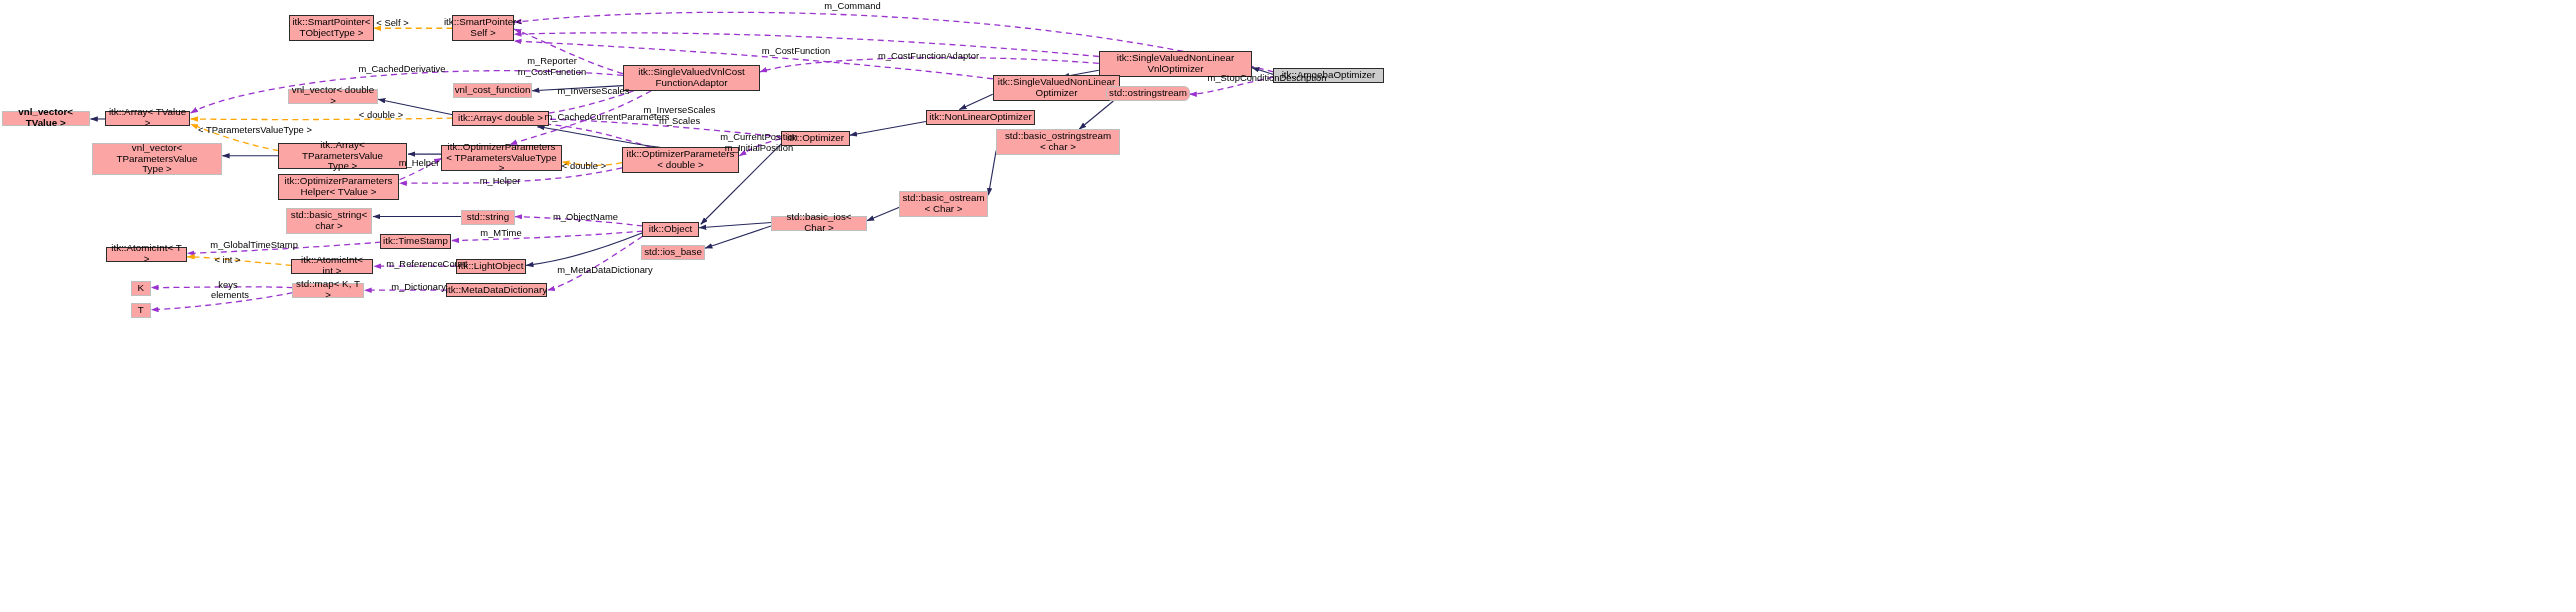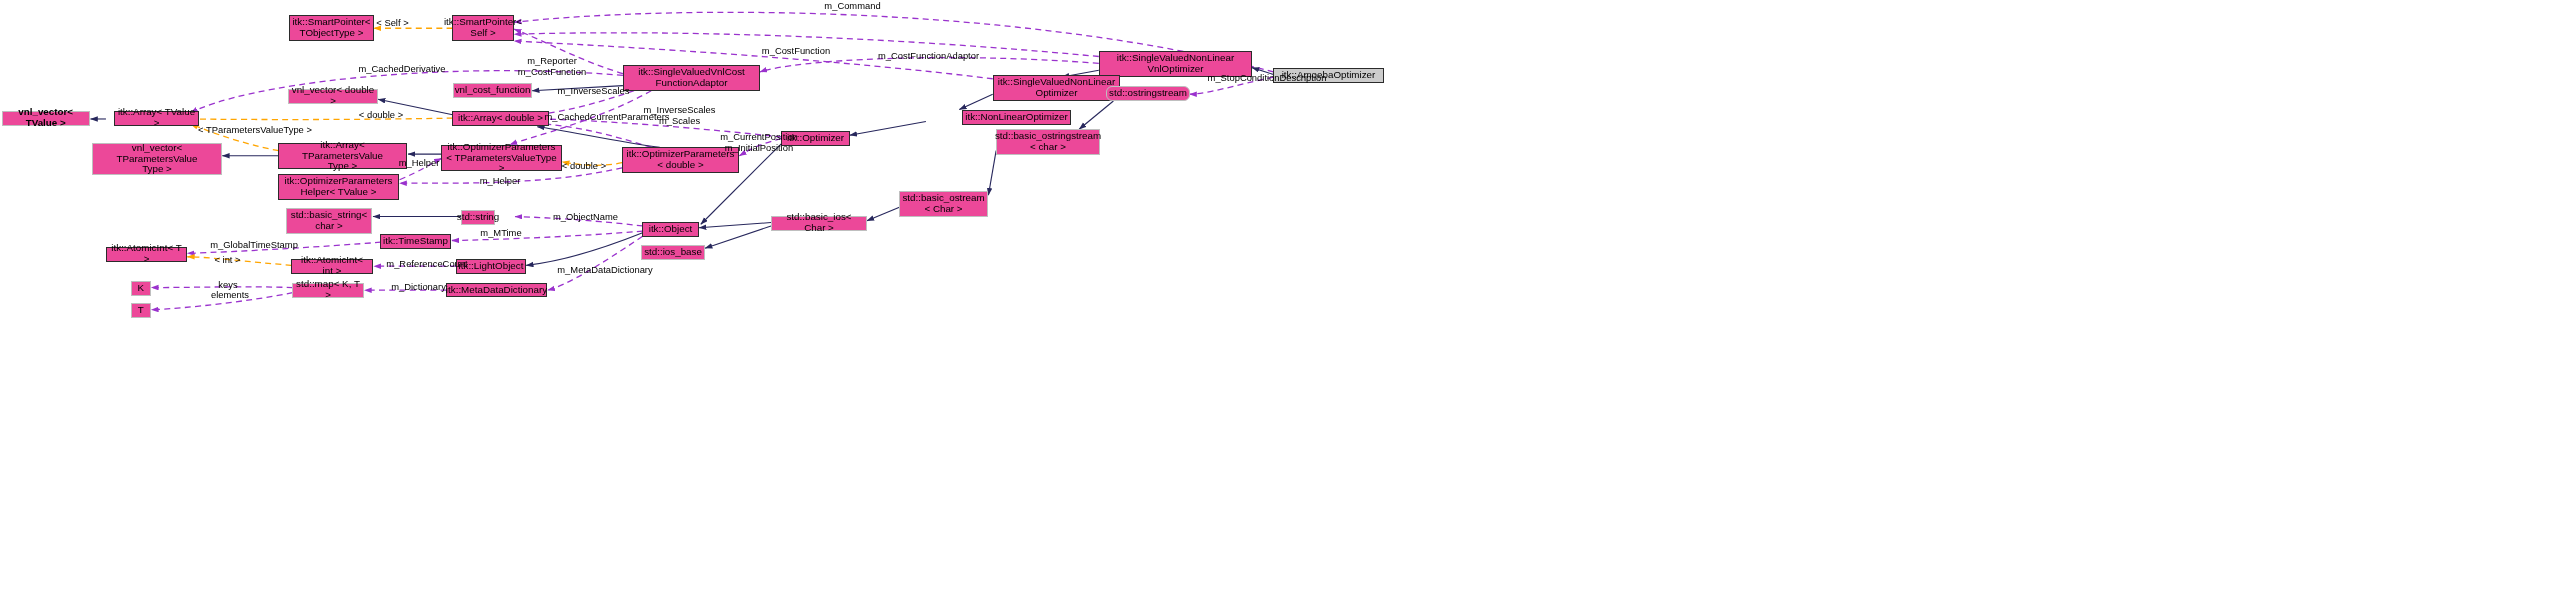--- a/index.html
+++ b/index.html
@@ -1,21 +1,21 @@
 <!DOCTYPE html>
 <html style="font-size:13.7px"><head>
 <meta charset="utf-8">
 <title>itk::AmoebaOptimizer Collaboration Diagram</title>
 <style>
   html,body{margin:0;padding:0;background:#ffffff;}
   body{font-family:"Liberation Sans", sans-serif;}
   #canvas{position:relative;width:2576px;height:612px;background:#ffffff;overflow:hidden;}
   svg#edges{position:absolute;left:0;top:0;width:2576px;height:612px;}
   .node{position:absolute;box-sizing:border-box;display:flex;align-items:center;justify-content:center;
-        text-align:center;line-height:1.12;background:#ec4899;font-size:9.8px;color:#000000;
+        text-align:center;line-height:1.12;background:#fca5a5;font-size:9.8px;color:#000000;
         white-space:pre-line;padding:0.9px 2.6px;}
   
   .n-light{border:0.9px solid #bfbfbf;}
   
   .n-dark{border:1.4px solid #2b2b2b;}
   
   .n-focus{border:1.4px solid #2b2b2b;background:#cccccc;}
   .elabel{position:absolute;font-size:9.4px;color:#000000;white-space:pre-line;text-align:center;
           line-height:1.15;background:transparent;}
 </style>
@@ -93,42 +93,42 @@
       <div class="node n-dark" style="left: 1099px; top: 51px; width: 153px; height: 26px;">itk::SingleValuedNonLinear
 VnlOptimizer</div>
       <div class="node n-focus" style="left: 1273px; top: 68px; width: 111px; height: 14.6px;">itk::AmoebaOptimizer</div>
       <div class="node n-dark" style="left: 623px; top: 65px; width: 137px; height: 26px;">itk::SingleValuedVnlCost
 FunctionAdaptor</div>
       <div class="node n-dark" style="left: 993px; top: 75px; width: 127px; height: 26px;">itk::SingleValuedNonLinear
 Optimizer</div>
       <div class="node n-light" style="left: 1106px; top: 86px; width: 84px; height: 14.6px; border-radius: 6px;">std::ostringstream</div>
       <div class="node n-light" style="left: 288px; top: 89px; width: 90px; height: 14.6px;">vnl_vector&lt; double &gt;</div>
       <div class="node n-light" style="left: 453px; top: 83px; width: 79px; height: 14.6px;">vnl_cost_function</div>
-      <div class="node n-dark" style="left: 926px; top: 110px; width: 109px; height: 14.6px; margin-left: 36px;">itk::NonLinearOptimizer</div>
+      <div class="node n-dark" style="left: 926px; top: 110px; width: 109px; height: 14.6px;">itk::NonLinearOptimizer</div>
       <div class="node n-light" style="left: 1.7px; top: 111px; width: 88px; height: 14.6px; font-weight: bold;">vnl_vector&lt; TValue &gt;</div>
-      <div class="node n-dark" style="left: 105px; top: 111px; width: 85px; height: 14.6px; margin-left: 9px;">itk::Array&lt; TValue &gt;</div>
+      <div class="node n-dark" style="left: 105px; top: 111px; width: 85px; height: 14.6px;">itk::Array&lt; TValue &gt;</div>
       <div class="node n-dark" style="left: 452px; top: 111px; width: 97px; height: 14.6px;">itk::Array&lt; double &gt;</div>
-      <div class="node n-light" style="left: 996px; top: 129px; width: 104px; height: 26px;">std::basic_ostringstream
+      <div class="node n-light" style="left: 996px; top: 129px; width: 124px; height: 26px;">std::basic_ostringstream
 &lt; char &gt;</div>
       <div class="node n-dark" style="left: 781px; top: 131px; width: 69px; height: 14.6px;">itk::Optimizer</div>
       <div class="node n-light" style="left: 92px; top: 143px; width: 130px; height: 32px;">vnl_vector&lt; TParametersValue
 Type &gt;</div>
       <div class="node n-dark" style="left: 278px; top: 143px; width: 129px; height: 26px;">itk::Array&lt; TParametersValue
 Type &gt;</div>
       <div class="node n-dark" style="left: 441px; top: 145px; width: 121px; height: 26px;">itk::OptimizerParameters
 &lt; TParametersValueType &gt;</div>
       <div class="node n-dark" style="left: 622px; top: 147px; width: 117px; height: 26px;">itk::OptimizerParameters
 &lt; double &gt;</div>
       <div class="node n-dark" style="left: 278px; top: 174px; width: 121px; height: 26px;">itk::OptimizerParameters
 Helper&lt; TValue &gt;</div>
       <div class="node n-light" style="left: 899px; top: 191px; width: 89px; height: 26px;">std::basic_ostream
 &lt; Char &gt;</div>
       <div class="node n-light" style="left: 286px; top: 208px; width: 86px; height: 26px;">std::basic_string&lt;
 char &gt;</div>
-      <div class="node n-light" style="left: 461px; top: 210px; width: 34px; height: 14.6px;">std::string</div>
+      <div class="node n-light" style="left: 461px; top: 210px; width: 54px; height: 14.6px;">std::string</div>
       <div class="node n-dark" style="left: 642px; top: 222px; width: 57px; height: 14.6px;">itk::Object</div>
       <div class="node n-light" style="left: 771px; top: 216px; width: 96px; height: 14.6px;">std::basic_ios&lt; Char &gt;</div>
       <div class="node n-dark" style="left: 380px; top: 234px; width: 71px; height: 14.6px;">itk::TimeStamp</div>
       <div class="node n-light" style="left: 641px; top: 245px; width: 64px; height: 14.6px;">std::ios_base</div>
       <div class="node n-dark" style="left: 106px; top: 247px; width: 81px; height: 14.6px;">itk::AtomicInt&lt; T &gt;</div>
       <div class="node n-dark" style="left: 291px; top: 259px; width: 82px; height: 14.6px;">itk::AtomicInt&lt; int &gt;</div>
       <div class="node n-dark" style="left: 456px; top: 259px; width: 70px; height: 14.6px;">itk::LightObject</div>
       <div class="node n-light" style="left: 131px; top: 281px; width: 19.7px; height: 14.6px;">K</div>
       <div class="node n-light" style="left: 292px; top: 283px; width: 72px; height: 14.6px;">std::map&lt; K, T &gt;</div>
       <div class="node n-dark" style="left: 446px; top: 283px; width: 101px; height: 14px;">itk::MetaDataDictionary</div>

